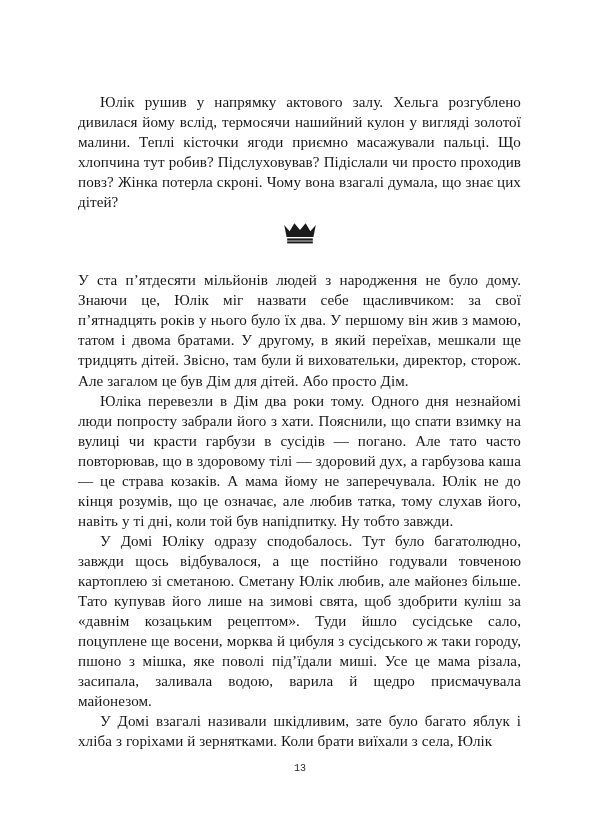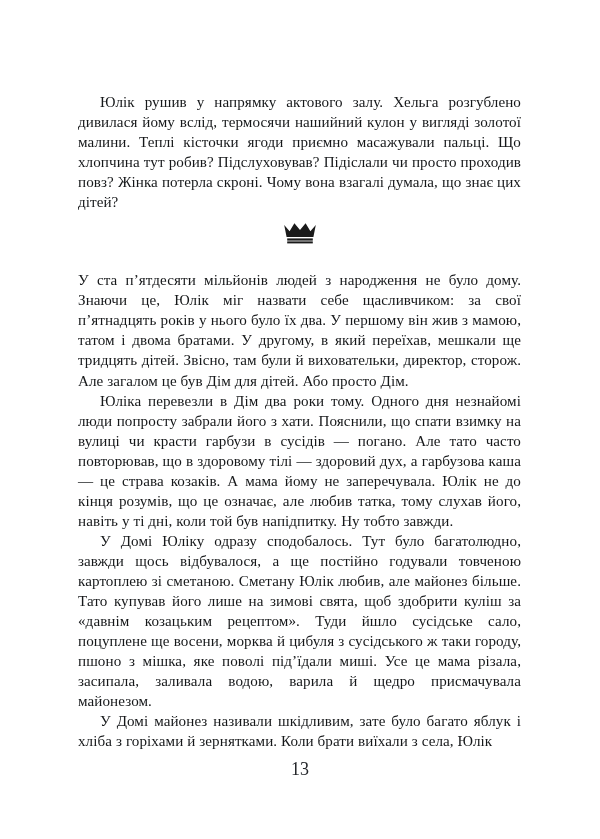--- a/index.html
+++ b/index.html
@@ -79,24 +79,24 @@
     width: 34px;
     height: 22px;
   }
 
   .folio {
     position: absolute;
     left: 0;
     right: 0;
     top: 760px;
     text-align: center;
-    font-size: 18px;
+    font-size: 10px;
     line-height: 18px;
     color: #24262a;
-    font-family: Liberation Serif, serif;
+    font-family: Liberation Mono, monospace;
   }
 </style>
 </head>
 <body>
 
 <div class="page">
 
   <div class="text-block">
 
     <p class="para indent">Юлік рушив у напрямку актового залу. Хельга розгублено дивилася йому вслід, термосячи нашийний кулон у вигляді золотої малини. Теплі кісточки ягоди приємно масажували пальці. Що хлопчина тут робив? Підслуховував? Підіслали чи просто проходив повз? Жінка потерла скроні. Чому вона взагалі думала, що знає цих дітей?</p>
@@ -110,19 +110,19 @@
         </svg>
       </span>
     </div>
 
     <p class="para no-indent">У ста п’ятдесяти мільйонів людей з народження не було дому. Знаючи це, Юлік міг назвати себе щасливчиком: за свої п’ятнадцять років у нього було їх два. У першому він жив з мамою, татом і двома братами. У другому, в який переїхав, мешкали ще тридцять дітей. Звісно, там були й вихователь­ки, директор, сторож. Але загалом це був Дім для дітей. Або просто Дім.</p>
 
     <p class="para indent">Юліка перевезли в Дім два роки тому. Одного дня незнайомі люди попросту забрали його з хати. Пояснили, що спати взимку на вулиці чи красти гарбузи в сусідів — погано. Але тато часто повторював, що в здоровому тілі — здоровий дух, а гарбузова каша — це страва козаків. А мама йому не заперечувала. Юлік не до кінця розумів, що це означає, але любив татка, тому слухав його, навіть у ті дні, коли той був напідпитку. Ну тобто завжди.</p>
 
     <p class="para indent">У Домі Юліку одразу сподобалось. Тут було багатолюдно, завжди щось відбувалося, а ще постійно годували товченою картоплею зі сметаною. Сметану Юлік любив, але майонез більше. Тато купував його лише на зимові свята, щоб здобрити куліш за «давнім козацьким рецептом». Туди йшло сусідське сало, поцуплене ще восени, морква й цибуля з сусідського ж таки городу, пшоно з мішка, яке поволі під’їдали миші. Усе це мама різала, засипала, заливала водою, варила й щедро присмачувала майонезом.</p>
 
-    <p class="para indent">У Домі майонез називали шкідливим, зате було багато яблук і хліба з горіхами й зернятками. Коли брати виїхали з села, Юлік</p>
+    <p class="para indent">У Домі взагалі називали шкідливим, зате було багато яблук і хліба з горіхами й зернятками. Коли брати виїхали з села, Юлік</p>
 
   </div>
 
   <div class="folio">13</div>
 
 </div>
 
 </body></html>

